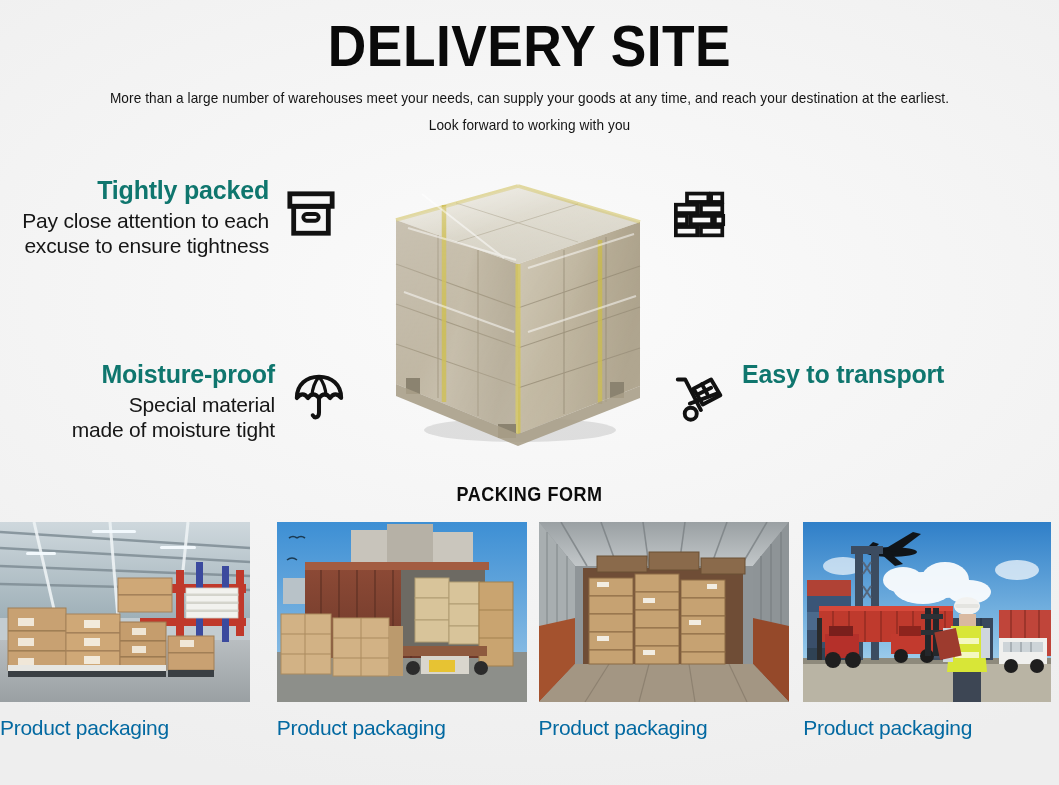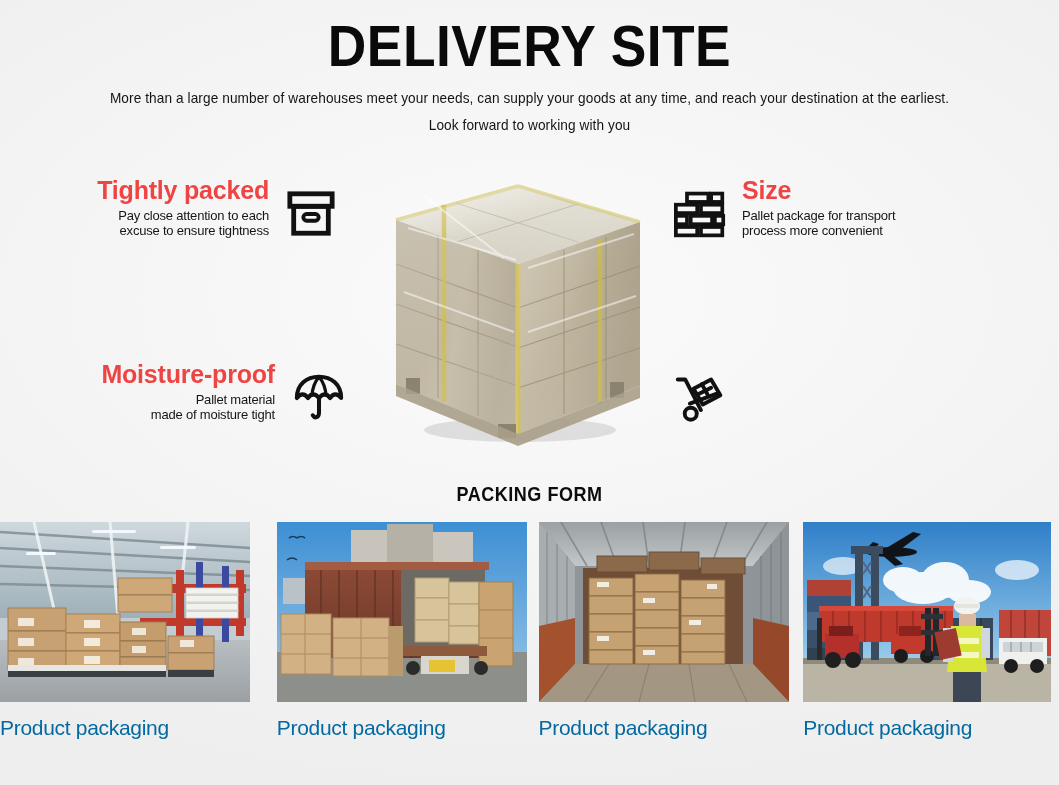--- a/index.html
+++ b/index.html
@@ -72,26 +72,26 @@
   .feature.right { flex-direction: row; }
 
   .feat-text { display: flex; flex-direction: column; }
   .feature.left .feat-text  { align-items: flex-end; text-align: right; }
   .feature.right .feat-text { align-items: flex-start; text-align: left; }
 
   .feat-title {
     font-weight: 700;
     font-size: 25px;
     line-height: 1.18;
-    color: #ef4444;
+    color: #0f766e;
     letter-spacing: -0.2px;
     margin-bottom: 2px;
   }
   .feat-desc {
-    font-size: 13px;
+    font-size: 21px;
     line-height: 1.22;
     color: #161616;
     font-weight: 400;
     letter-spacing: -0.2px;
     white-space: pre-line;
   }
 
   .feat-icon {
     flex: 0 0 auto;
     width: 56px; height: 56px;
@@ -202,31 +202,26 @@
             <rect x="2" y="15" width="23" height="9"></rect>
             <rect x="29" y="15" width="23" height="9"></rect>
             <rect x="2" y="27" width="12" height="9"></rect>
             <rect x="18" y="27" width="23" height="9"></rect>
             <rect x="44" y="27" width="9" height="9"></rect>
             <rect x="2" y="39" width="23" height="9"></rect>
             <rect x="29" y="39" width="23" height="9"></rect>
           </g>
         </svg>
       </div>
-      <div class="feat-text">
-        <div class="feat-title">Size</div>
-        <div class="feat-desc">Pallet package for transport
-process more convenient</div>
-      </div>
     </div>
 
     <div class="feature left" id="feature-moisture">
       <div class="feat-text">
         <div class="feat-title">Moisture-proof</div>
-        <div class="feat-desc">Pallet material
+        <div class="feat-desc">Special material
 made of moisture tight</div>
       </div>
       <div class="feat-icon">
         <svg viewBox="0 0 54 54" width="52" height="52" aria-hidden="true">
           <path d="M4 27 C4 13 14 5 27 5 C40 5 50 13 50 27
                    C46 22 42 22 38.5 27
                    C35 22 31 22 27 27
                    C23 22 19 22 15.5 27
                    C12 22 8 22 4 27 Z" fill="none" stroke="#111" stroke-width="4.2" stroke-linejoin="round"></path>
           <path d="M27 5 C22 11 20 18 19.5 25.5" fill="none" stroke="#111" stroke-width="3.4"></path>
@@ -243,20 +238,21 @@
             <path d="M4 7 L12 7 L29 40"></path>
             <path d="M17 33 L47 22"></path>
             <path d="M21 17 L40 7 L50 24 L31 34 Z"></path>
             <path d="M30 12 L36 23"></path>
             <path d="M26 23 L40 16"></path>
             <circle cx="18" cy="44" r="6.5"></circle>
           </g>
         </svg>
       </div>
       <div class="feat-text">
+        <div class="feat-title">Easy to transport</div>
       </div>
     </div>
   </div>
 
   <div class="pallet-wrap">
     <svg class="pallet-svg" viewBox="0 0 280 280" aria-hidden="true">
       <defs>
         <linearGradient id="topFace" x1="0" y1="0" x2="0.4" y2="1">
           <stop offset="0%" stop-color="#e9e6dd"></stop>
           <stop offset="55%" stop-color="#dcd8cb"></stop>

